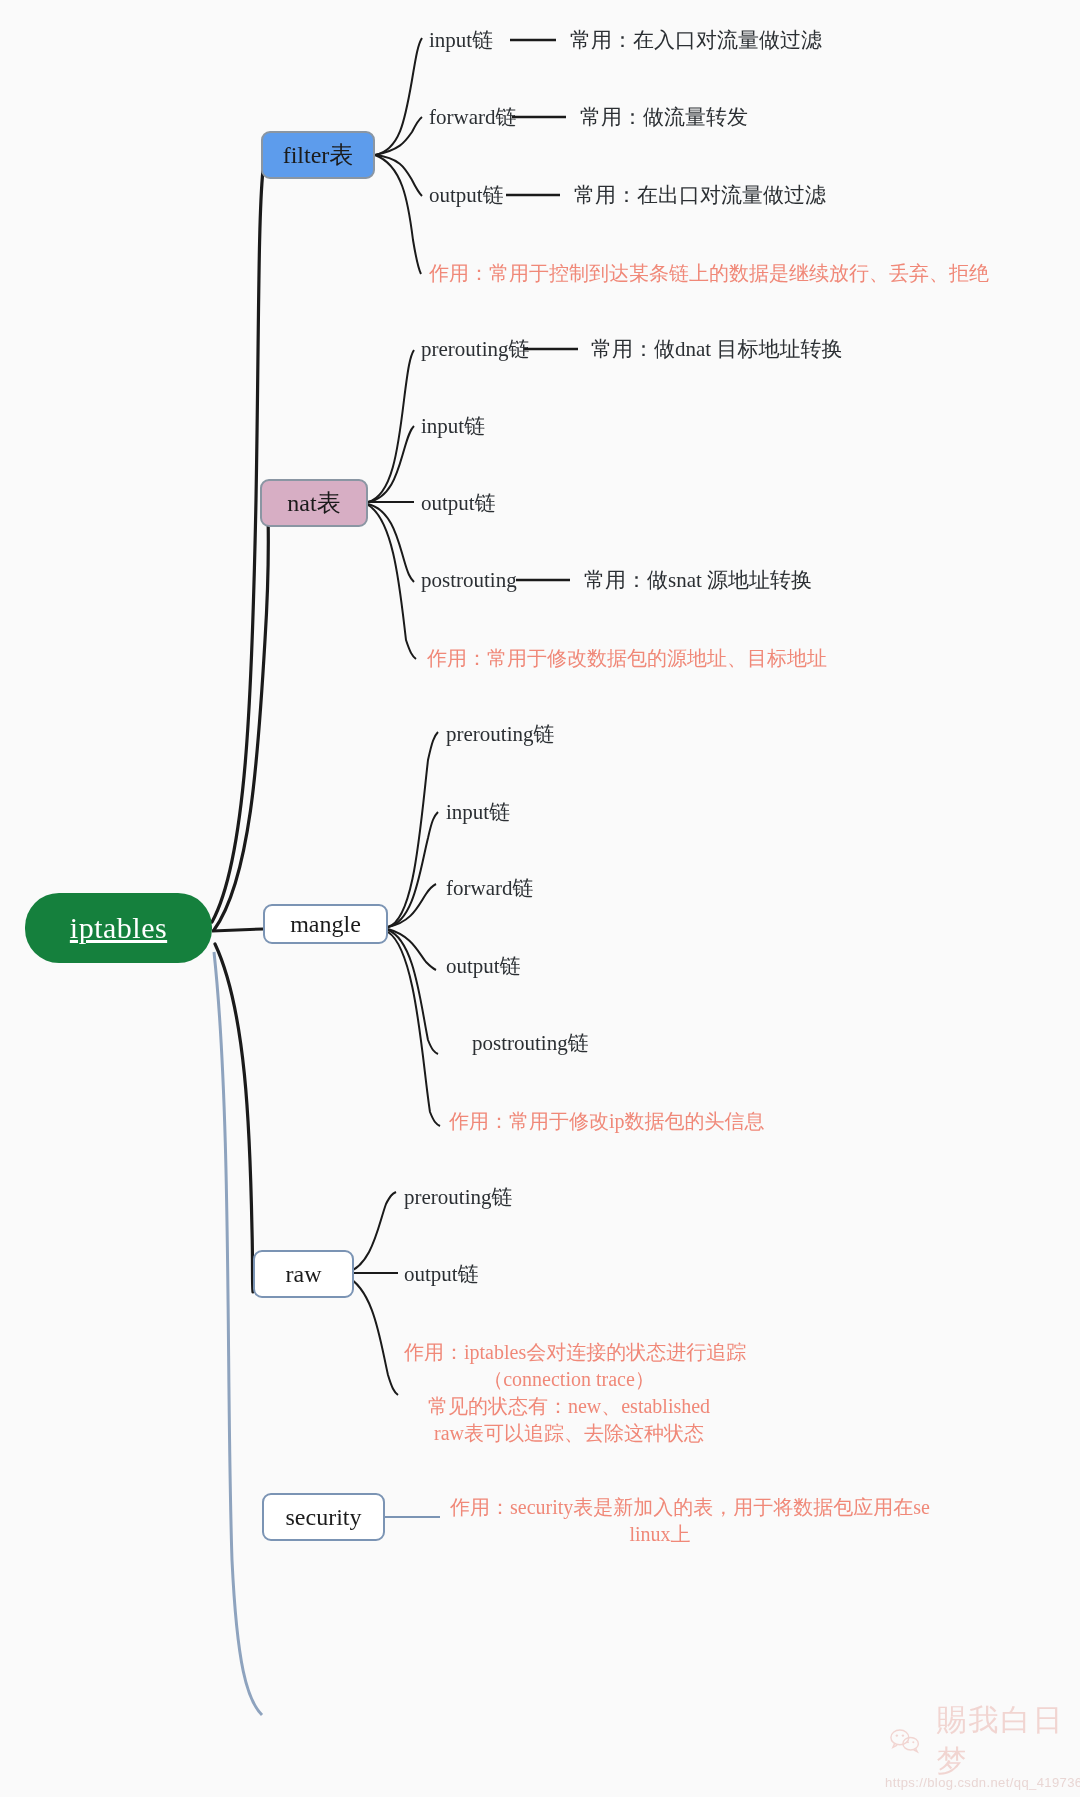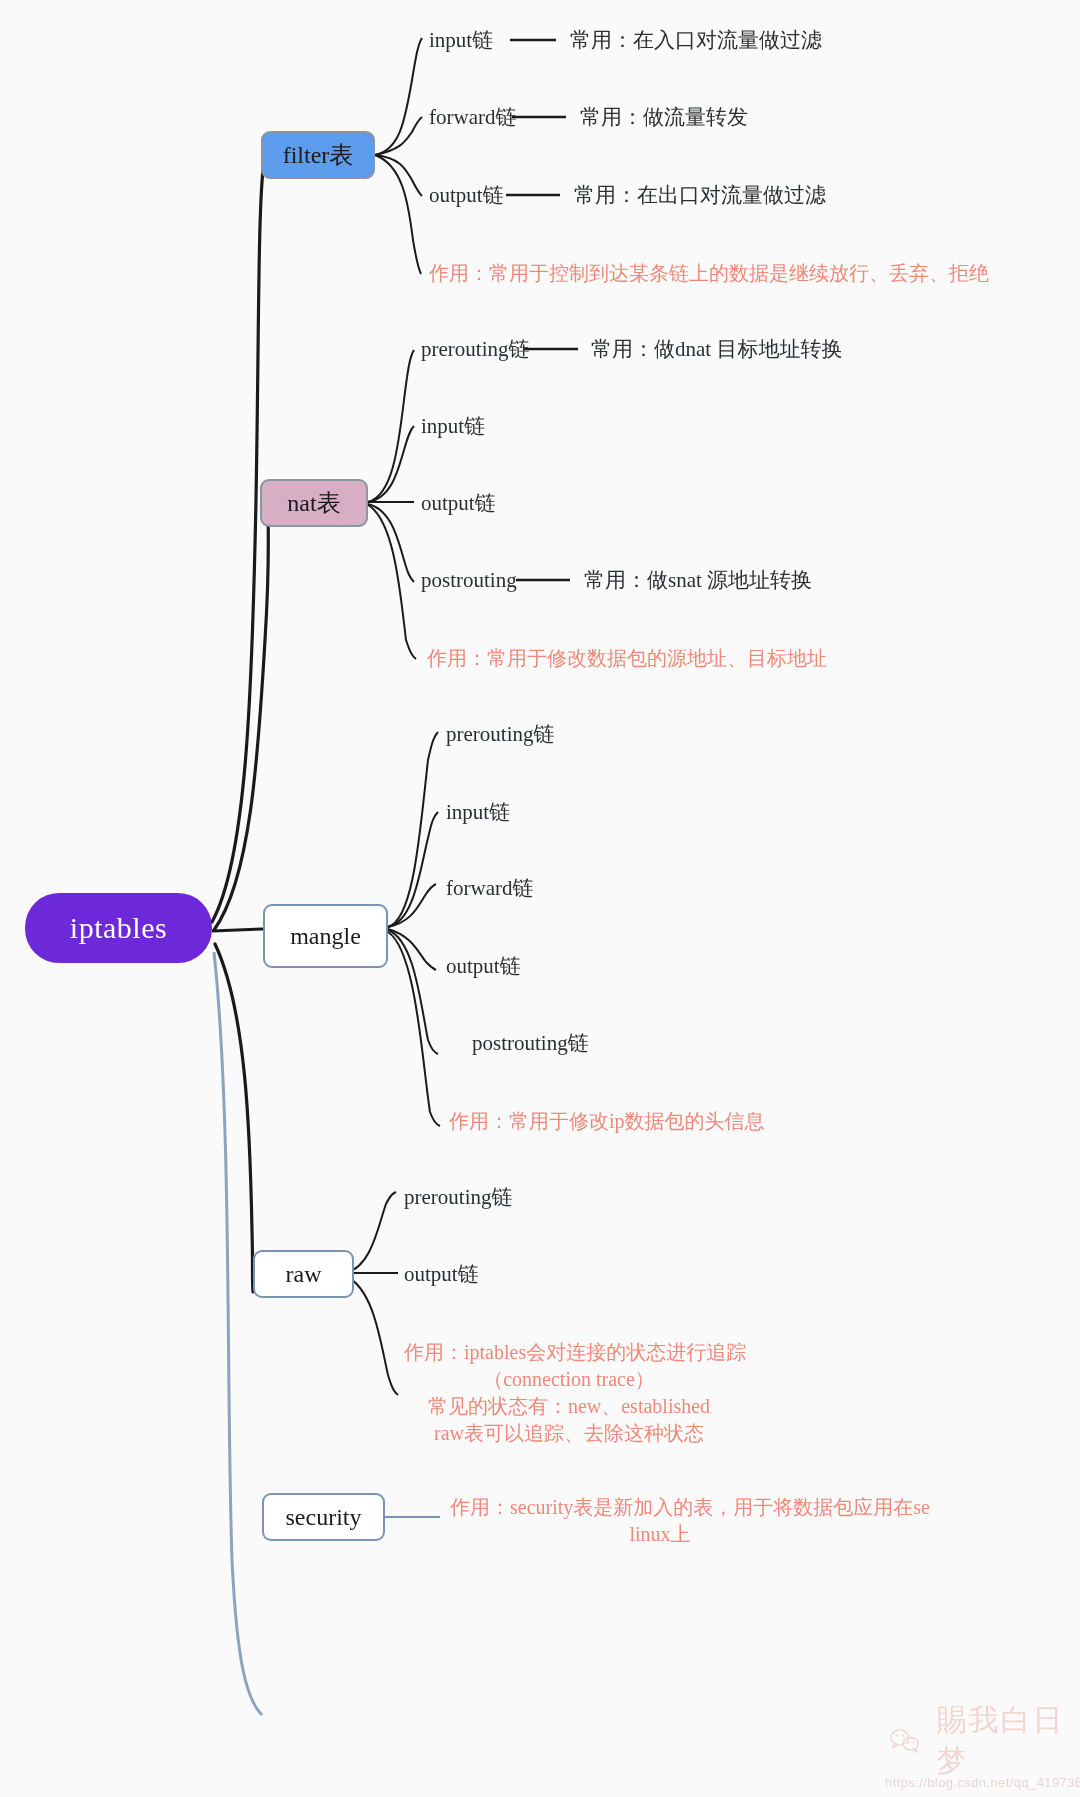--- a/index.html
+++ b/index.html
@@ -13,25 +13,26 @@
   #canvas{position:absolute;inset:0;width:1080px;height:1797px;}
   svg.links{position:absolute;left:0;top:0;width:1080px;height:1797px;pointer-events:none;}
 
   .node{
     position:absolute;
     display:flex;align-items:center;justify-content:center;
     box-sizing:border-box;
     white-space:nowrap;
   }
   .node-root{
-    background:#6d28d9;
+    background:#15803d;
     color:#ffffff;
     border-radius:34px;
     font-size:30px;
     letter-spacing:.5px;
+    text-decoration:underline;
   }
   .node-filter{
     background:#5D9CEC;
     border:2px solid #8a96a3;
     border-radius:9px;
     color:#1b1b1b;
     font-size:24px;
   }
   .node-nat{
     background:#D7AEC4;
@@ -156,21 +157,21 @@
   </div>
 
   <div class="node node-filter" style="left:261px;top:131px;width:114px;height:48px;">
     <span>filter表</span>
   </div>
 
   <div class="node node-nat" style="left:260px;top:479px;width:108px;height:48px;text-align:right;">
     <span>nat表</span>
   </div>
 
-  <div class="node node-plain" style="left:263px;top:904px;width:125px;height:64px;">
+  <div class="node node-plain" style="left:263px;top:904px;width:125px;height:40px;">
     <span>mangle</span>
   </div>
 
   <div class="node node-plain" style="left:253px;top:1250px;width:101px;height:48px;">
     <span>raw</span>
   </div>
 
   <div class="node node-plain" style="left:262px;top:1493px;width:123px;height:48px;">
     <span>security</span>
   </div>

